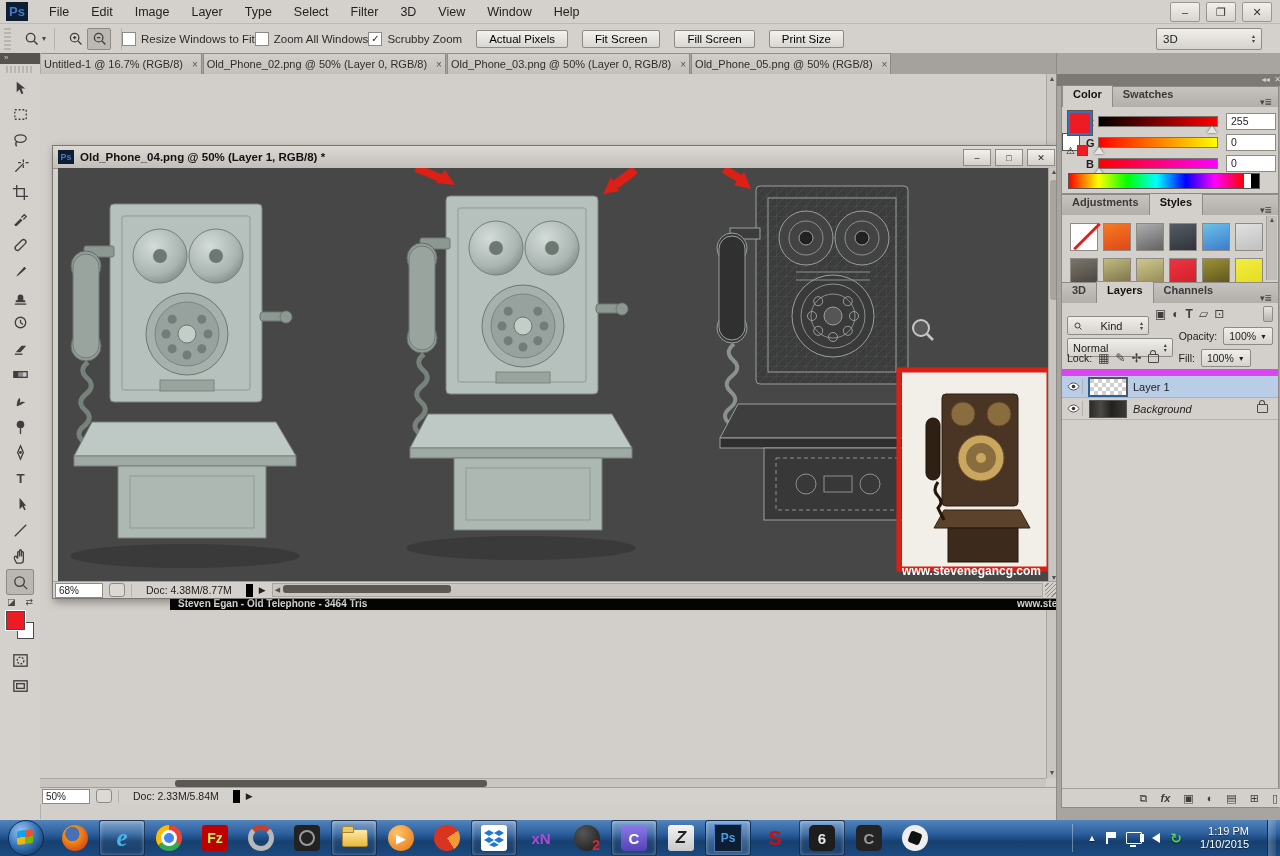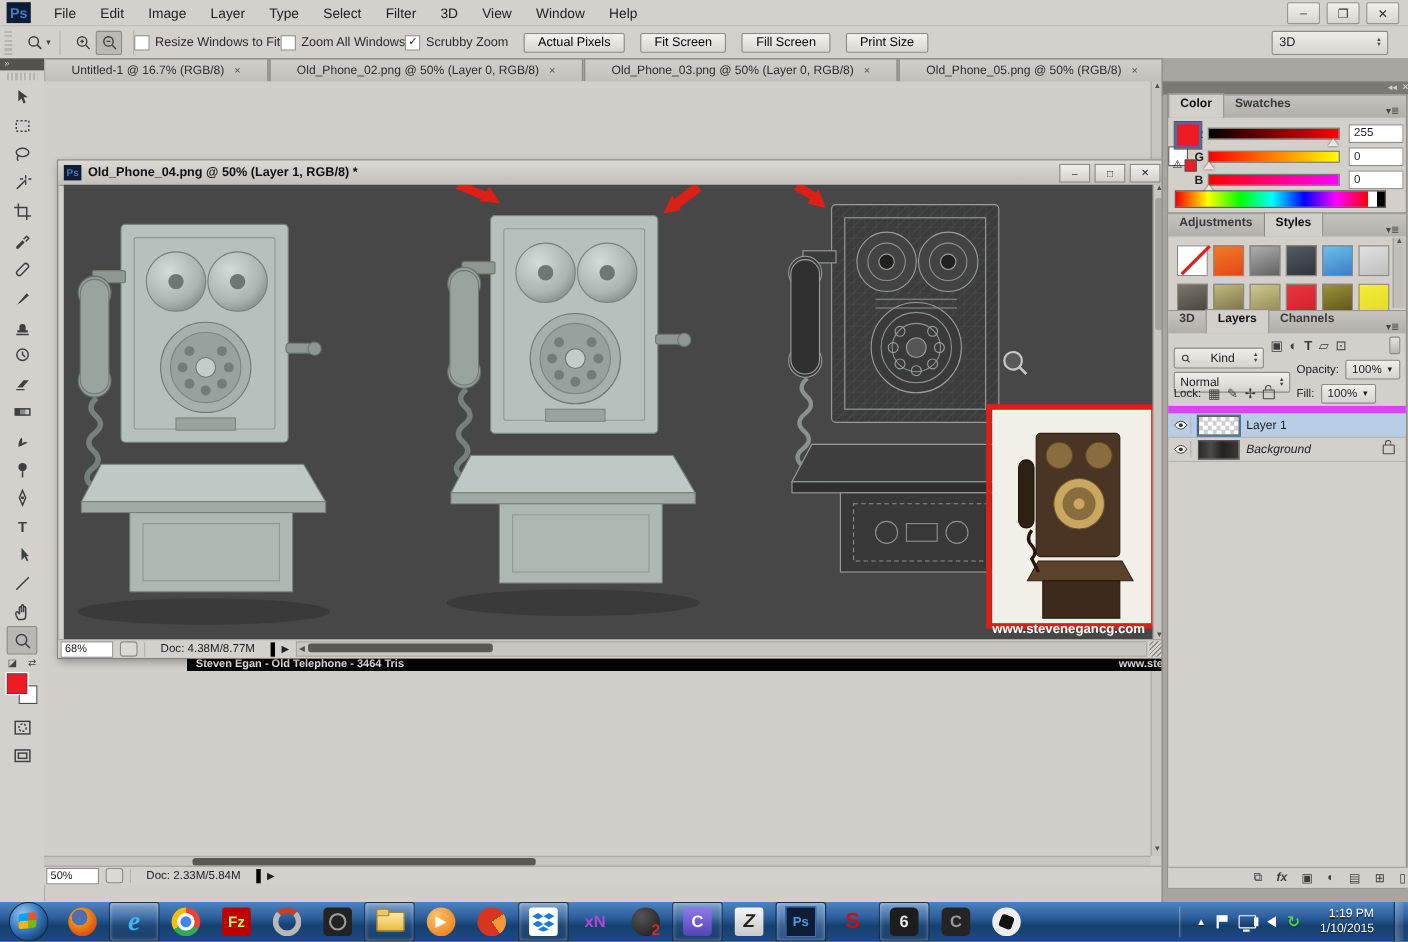--- a/index.html
+++ b/index.html
@@ -22,21 +22,21 @@
   .zbtn.on{background:#bcb9b4;border-color:#8e8b86;}
   .chk{display:flex;align-items:center;gap:5px;font-size:11.5px;color:#2b2b2b;}
   .chk .box{width:12px;height:12px;background:#fff;border:1px solid #8e8b86;font-size:10px;line-height:11px;text-align:center;color:#222;}
   .obtn{margin-left:14px;padding:2px 12px;background:linear-gradient(#f4f2ee,#d9d6d1);border:1px solid #8e8b86;border-radius:2px;font-size:11.5px;}
   .wsp{position:absolute;right:18px;top:28px;width:92px;height:20px;background:linear-gradient(#f0eee9,#d6d3ce);border:1px solid #8e8b86;border-radius:2px;
     display:flex;align-items:center;justify-content:space-between;padding:0 6px;font-size:11.5px;}
   .updown{display:flex;flex-direction:column;font-size:6px;line-height:5px;color:#444;}
   
   .tabbar{left:40px;top:53px;width:1016px;height:21px;background:#a5a29d;display:flex;align-items:flex-end;}
   .dtab{height:20px;background:linear-gradient(#d2cfca,#c3c0bb);border:1px solid #8e8b86;border-bottom:none;display:flex;align-items:center;
-    padding:0 24px;font-size:11px;color:#2e2e2e;white-space:nowrap;margin-right:1px;}
+    padding:0 3px;font-size:11px;color:#2e2e2e;white-space:nowrap;margin-right:1px;}
   .dtab .x{margin-left:9px;color:#555;font-size:10px;}
   
   .toolbar{left:0;top:53px;width:40px;height:766px;background:#d4d1cc;border-right:1px solid #b0ada8;}
   .tb-head{height:11px;background:#56534f;color:#cfccc7;font-size:8px;line-height:10px;padding-left:4px;}
   .tb-grip{height:7px;background:repeating-linear-gradient(90deg,#b8b5b0 0 2px,#d4d1cc 2px 4px);margin:2px 6px;}
   .tool{width:26px;height:24px;margin:0 auto;display:flex;align-items:center;justify-content:center;border:1px solid transparent;border-radius:2px;}
   .tool.on{background:#bab7b2;border-color:#8e8b86;}
   .tool svg{width:19px;height:19px;}
   .tool svg .s{stroke:#3f3f3f;stroke-width:1.4;fill:none;}
   .tool svg .f{fill:#3f3f3f;stroke:none;}
@@ -59,21 +59,21 @@
   .psmini{width:16px;height:14px;margin:0 6px 0 5px;background:#0d1d33;color:#4a79c4;font-weight:bold;font-size:9px;display:flex;align-items:center;justify-content:center;}
   .fw-title-text{font-size:11.5px;color:#111;font-weight:bold;}
   .fw-btns{position:absolute;right:4px;top:3px;display:flex;gap:4px;}
   .fw-btns .wb{width:26px;height:15px;background:linear-gradient(#f2f0ec,#d4d1cc);border:1px solid #8e8b86;font-size:9px;display:flex;align-items:center;justify-content:center;}
   .fw-canvas{position:absolute;left:5px;top:22px;width:990px;height:413px;background:#474747;overflow:hidden;}
   .fw-vscroll{position:absolute;left:995px;top:22px;width:10px;height:413px;background:#c9c6c1;border-left:1px solid #aaa7a2;}
   .fw-vthumb{position:absolute;left:1px;top:12px;width:8px;height:120px;background:#a8a5a0;border-radius:3px;}
   .fw-status{position:absolute;left:0;bottom:0;width:100%;height:16px;background:#d4d1cc;border-top:1px solid #a3a09b;display:flex;align-items:center;font-size:10.5px;}
   .zoomfield{width:40px;height:13px;background:#fff;border:1px solid #8e8b86;padding:0 3px;margin-left:2px;font-size:10px;line-height:13px;}
   .clockico{width:14px;height:12px;border:1px solid #8e8b86;border-radius:3px;margin:0 6px;background:#dcd9d4;}
-  .docinfo{padding:0 14px;border-left:1px solid #b5b2ad;border-right:4px solid #000000;height:13px;line-height:13px;text-align:right;}
+  .docinfo{padding:0 14px;border-left:1px solid #b5b2ad;border-right:7px solid #000000;height:13px;line-height:13px;text-align:right;}
   .play{font-size:9px;color:#222;padding:0 6px;}
   .fw-hscroll{position:relative;flex:1;height:12px;background:#c9c6c1;border:1px solid #aaa7a2;margin-right:2px;}
   .fw-hthumb{position:absolute;left:10px;top:1px;width:168px;height:8px;background:#5b5854;border-radius:3px;}
   .gripcorner{width:14px;height:14px;background:repeating-linear-gradient(135deg,#d4d1cc 0 2px,#8e8b86 2px 3px);}
   
   .statusbar{left:40px;top:787px;width:1016px;height:16px;background:#d4d1cc;border-top:1px solid #a3a09b;display:flex;align-items:center;font-size:10.5px;}
   .timelinebar{left:40px;top:803px;width:1016px;height:17px;background:#b5b2ad;}
   .tl-tab{position:absolute;left:0;top:0;height:16px;background:#d4d1cc;border:1px solid #8e8b86;border-bottom:none;padding:1px 10px 0;font-size:11px;font-weight:bold;color:#333;}
   .lcorner{left:0;top:787px;width:40px;height:33px;background:#d4d1cc;}
   

